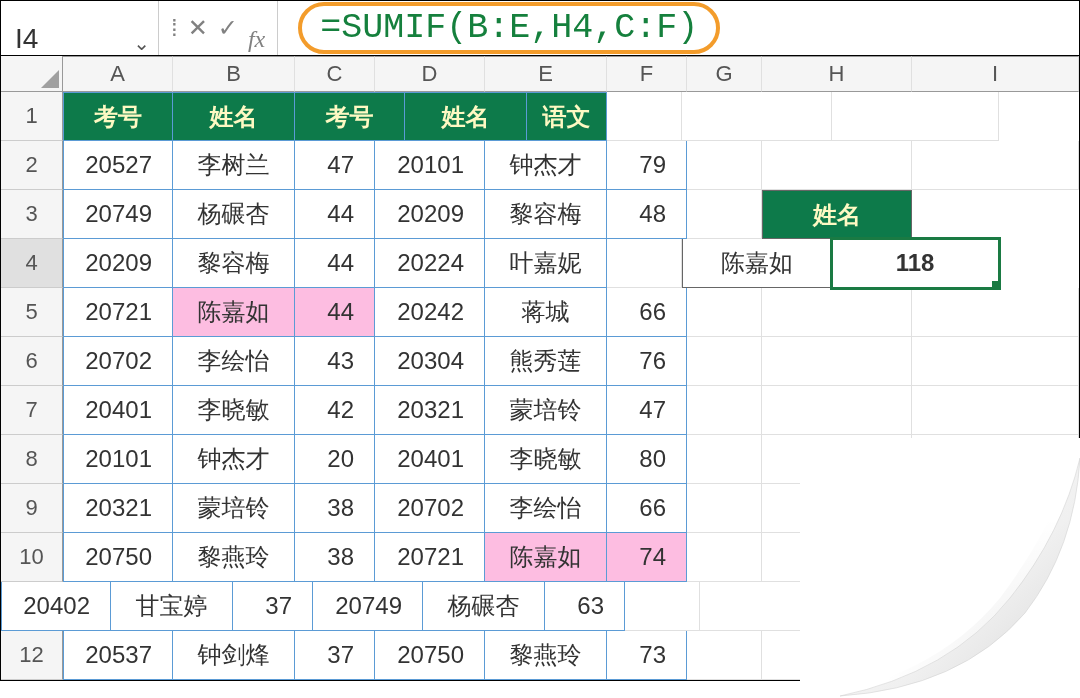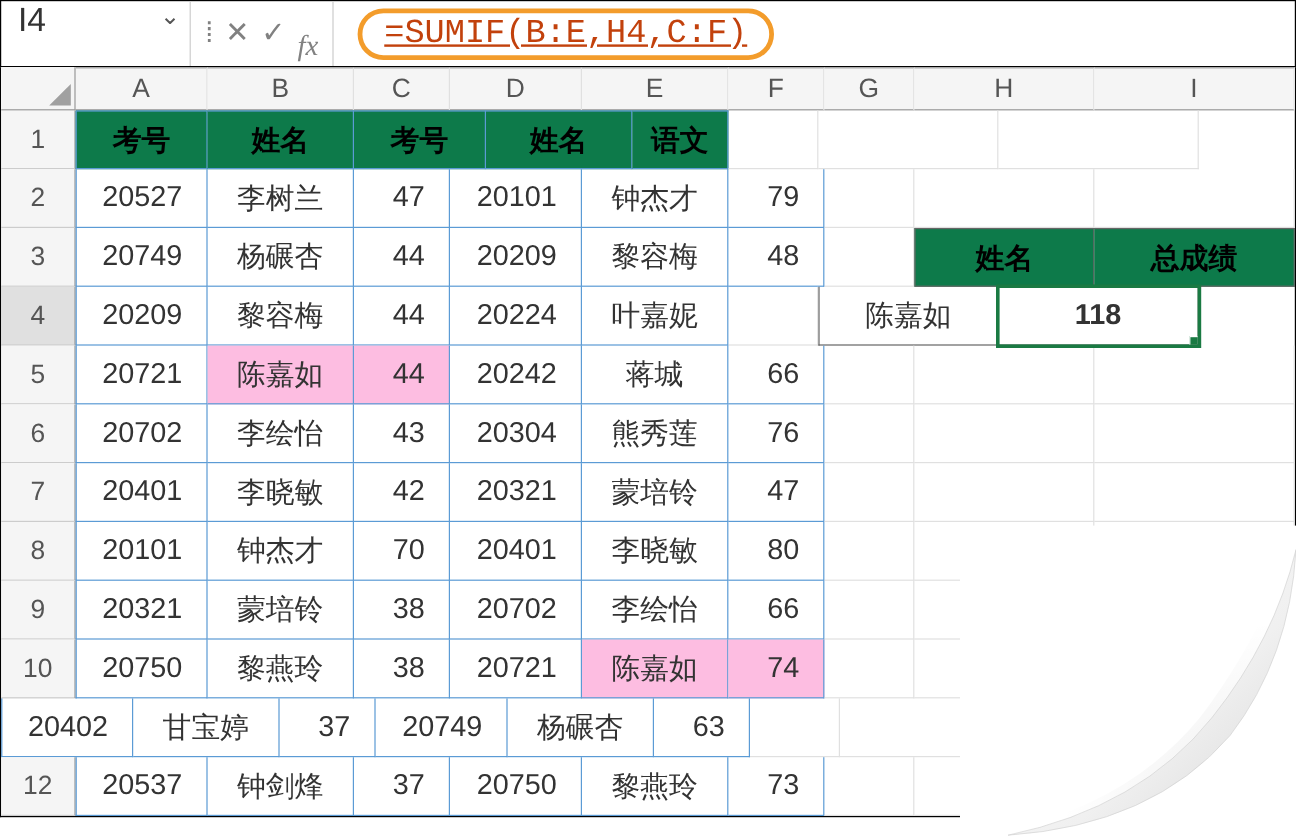--- a/index.html
+++ b/index.html
@@ -18,21 +18,21 @@
     
     .formula-bar {
       display: flex;
       align-items: center;
       height: 56px;
       border: 1px solid #000;
       background: #fff;
     }
     .name-box {
       display: flex;
-      align-items: flex-start;
+      align-items: flex-end;
       padding: 0 8px 0 14px;
       height: 100%;
       border-right: 1px solid #ccc;
       width: 158px;
     }
     .name-box-text {
       flex: 1;
       font-size: 28px;
       color: #333;
     }
@@ -58,23 +58,22 @@
       font-family: "Times New Roman", serif;
       font-size: 26px;
       margin-top: 21px;
     }
     .formula-capsule {
       margin-left: 20px;
       border: 4px solid #f39c2b;
       border-radius: 28px;
       padding: 2px 18px;
       font-family: "Courier New", monospace;
-      font-size: 28px;
-      color: #c2410c;
-      text-decoration: underline;
+      font-size: 35px;
+      color: #15803d;
     }
     
     .grid {
       border-left: 1px solid #000;
       border-right: 1px solid #000;
       border-bottom: 1px solid #000;
       width: 100%;
     }
     .row {
       display: flex;
@@ -146,21 +145,21 @@
     
     .data-cell {
       border-right: 1px solid #5b9bd5;
       border-bottom: 1px solid #5b9bd5;
     }
     .data-left { border-left: 1px solid #5b9bd5; }
     .data-top { border-top: 1px solid #5b9bd5; }
     
     .hdr {
       background: #0d7a4a;
-      color: #000000;
+      color: #fef9c3;
       font-weight: bold;
       font-size: 24px;
     }
     
     .num {
       justify-content: flex-end;
       padding-right: 20px;
     }
     
     .pink { background: #fdbde1; }
@@ -274,21 +273,20 @@
   <div class="row">
     <div class="row-header">3</div>
     <div class="cell c-A data-cell data-left num">20749</div>
     <div class="cell c-B data-cell">杨碾杏</div>
     <div class="cell c-C data-cell num">44</div>
     <div class="cell c-D data-cell num">20209</div>
     <div class="cell c-E data-cell">黎容梅</div>
     <div class="cell c-F data-cell num">48</div>
     <div class="cell c-G"></div>
     <div class="cell c-H hdr tbl2-cell tbl2-left tbl2-top">姓名</div>
-    <div class="cell c-I hdr tbl2-cell tbl2-top">总成绩</div>
   </div>
 
   <div class="row">
     <div class="row-header row-4-head">4</div>
     <div class="cell c-A data-cell data-left num">20209</div>
     <div class="cell c-B data-cell">黎容梅</div>
     <div class="cell c-C data-cell num">44</div>
     <div class="cell c-D data-cell num">20224</div>
     <div class="cell c-E data-cell">叶嘉妮</div>
     <div class="cell c-G"></div>
@@ -332,21 +330,21 @@
     <div class="cell c-F data-cell num">47</div>
     <div class="cell c-G"></div>
     <div class="cell c-H"></div>
     <div class="cell c-I"></div>
   </div>
 
   <div class="row">
     <div class="row-header">8</div>
     <div class="cell c-A data-cell data-left num">20101</div>
     <div class="cell c-B data-cell">钟杰才</div>
-    <div class="cell c-C data-cell num">70</div>
+    <div class="cell c-C data-cell num">20</div>
     <div class="cell c-D data-cell num">20401</div>
     <div class="cell c-E data-cell">李晓敏</div>
     <div class="cell c-F data-cell num">80</div>
     <div class="cell c-G"></div>
     <div class="cell c-H"></div>
     <div class="cell c-I"></div>
   </div>
 
   <div class="row">
     <div class="row-header">9</div>

